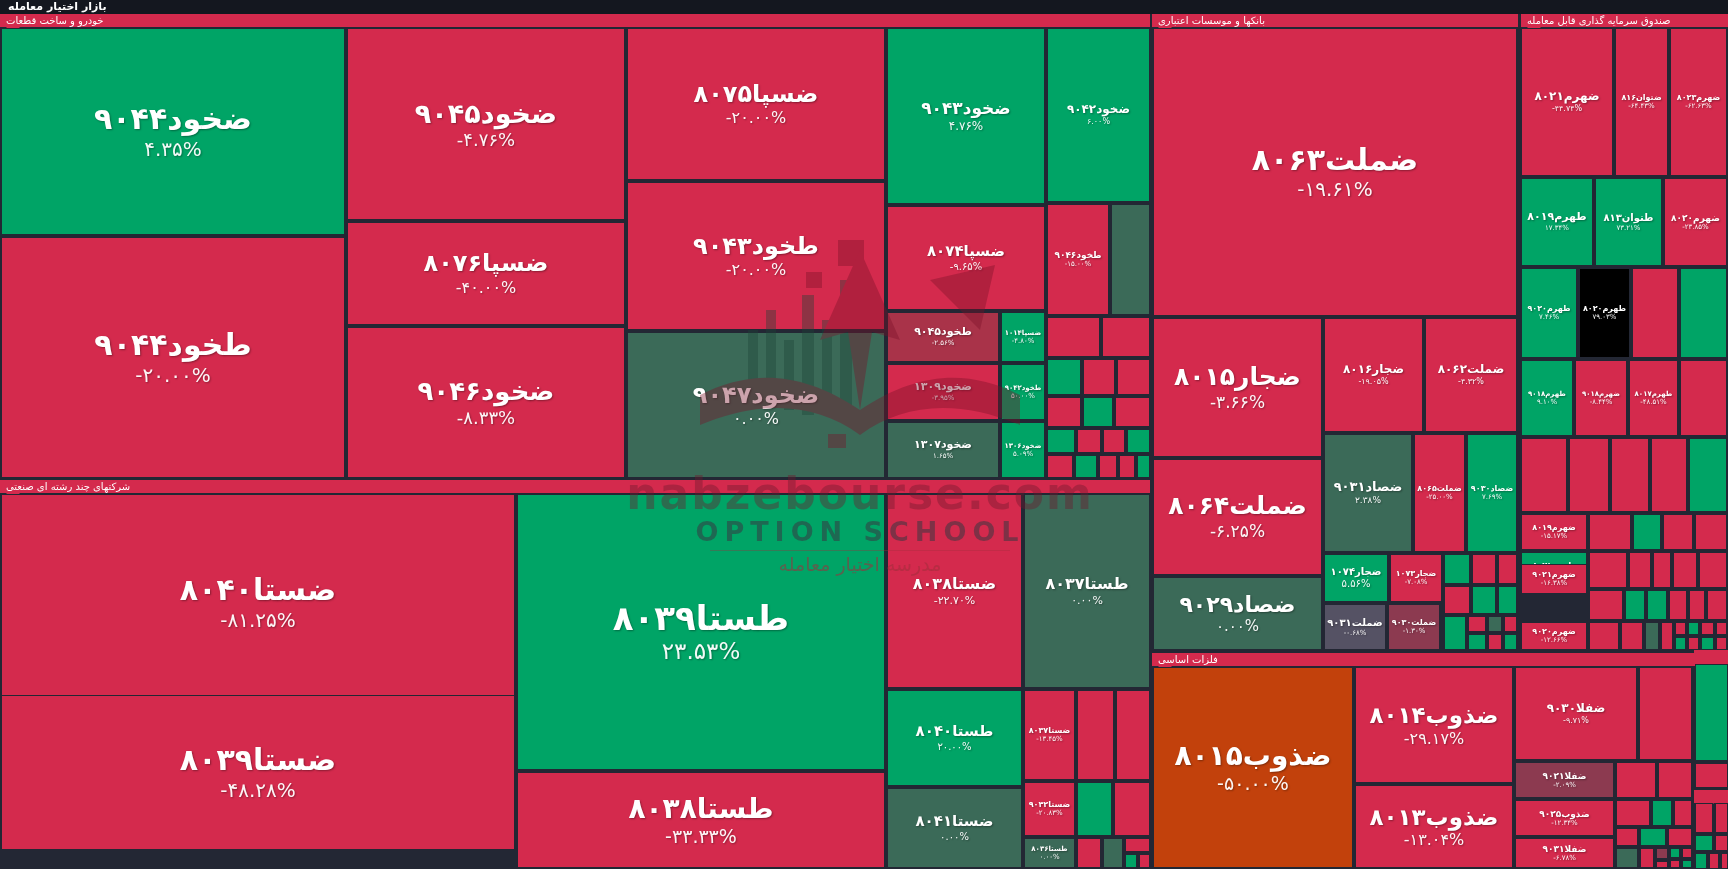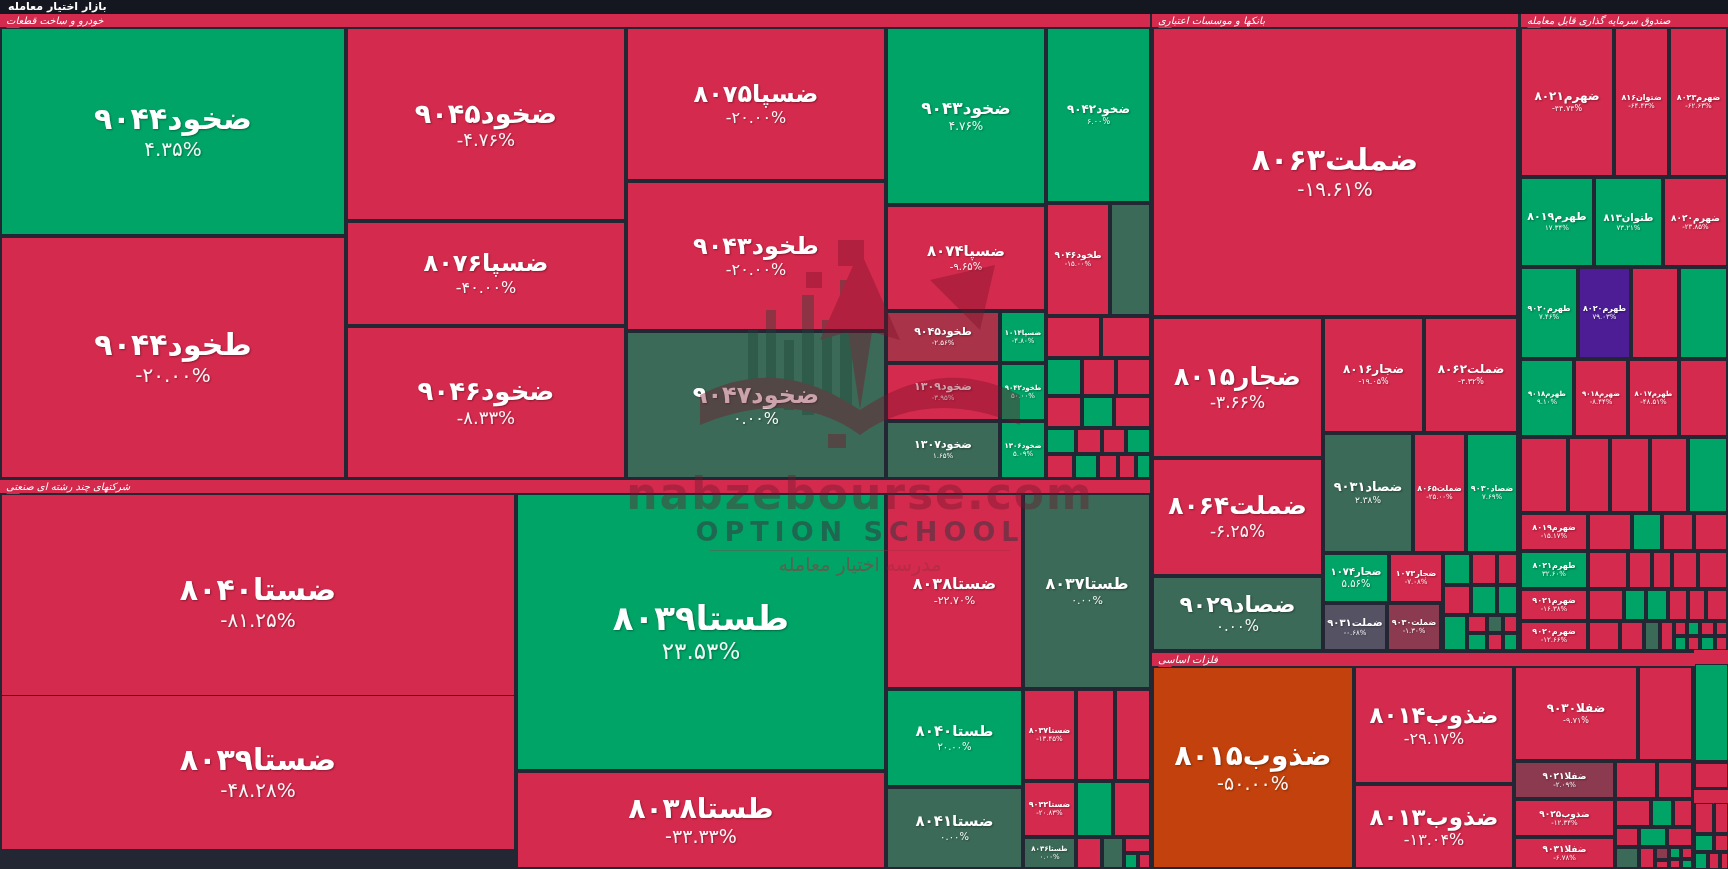--- a/index.html
+++ b/index.html
@@ -2,21 +2,21 @@
 <html lang="fa"><head>
 <meta charset="utf-8">
 <style>
   html,body{margin:0;padding:0;background:#232734;}
   #stage{position:relative;width:1728px;height:869px;overflow:hidden;
          font-family:"DejaVu Sans",sans-serif;background:#232734;}
   #topbar{position:absolute;left:0;top:0;width:1728px;height:14px;background:#14171f;
           color:#fff;font-size:11px;font-weight:bold;line-height:14px;direction:rtl;
           text-align:left;padding:0;box-sizing:border-box;}
   #topbar span{position:absolute;left:8px;top:0;}
-  .sec-bar{position:absolute;height:13px;box-sizing:border-box;direction:rtl;overflow:visible;font-style:italic;}
+  .sec-bar{position:absolute;height:13px;box-sizing:border-box;direction:rtl;overflow:visible;}
   .sec-bar .lbl{position:absolute;left:6px;top:0;font-size:10px;line-height:13px;color:#fff;white-space:nowrap;}
   .sec-notch{position:absolute;top:13px;width:0;height:0;border-left:7px solid transparent;
              border-right:7px solid transparent;border-top:7px solid transparent;}
   .cell{position:absolute;box-sizing:border-box;border:1px solid #232734;display:flex;
         flex-direction:column;align-items:center;justify-content:center;overflow:hidden;
         color:#fff;text-align:center;cursor:pointer;}
   .cell .sym{direction:rtl;white-space:nowrap;font-weight:bold;
              text-shadow:1px 1px 2px rgba(0,0,0,.35);line-height:1.15;}
   .cell .val{direction:ltr;white-space:nowrap;text-shadow:1px 1px 2px rgba(0,0,0,.35);
              opacity:.95;line-height:1.2;}
@@ -285,21 +285,21 @@
         <div class="val" style="font-size: 7px;">۷۳.۲۱%</div>
       </div>
       <div class="cell" style="left: 1664px; top: 178px; width: 63px; height: 88px; background: rgb(212, 42, 77);">
         <div class="sym" style="font-size: 9px;">ضهرم۸۰۲۰</div>
         <div class="val" style="font-size: 7px;">-۲۳.۸۵%</div>
       </div>
       <div class="cell" style="left: 1521px; top: 268px; width: 56px; height: 90px; background: rgb(0, 164, 102);">
         <div class="sym" style="font-size: 8px;">طهرم۹۰۲۰</div>
         <div class="val" style="font-size: 7px;">۷.۴۶%</div>
       </div>
-      <div class="cell" style="left: 1579px; top: 268px; width: 51px; height: 90px; background: #4c1d95;">
+      <div class="cell" style="left: 1579px; top: 268px; width: 51px; height: 90px; background: #000000;">
         <div class="sym" style="font-size: 8px;">طهرم۸۰۲۰</div>
         <div class="val" style="font-size: 7px;">۷۹.۰۳%</div>
       </div>
       <div class="cell" style="left: 1632px; top: 268px; width: 46px; height: 90px; background: rgb(212, 42, 77);"></div>
       <div class="cell" style="left: 1680px; top: 268px; width: 47px; height: 90px; background: rgb(0, 164, 102);"></div>
       <div class="cell" style="left: 1521px; top: 360px; width: 52px; height: 76px; background: rgb(0, 164, 102);">
         <div class="sym" style="font-size: 7px;">طهرم۹۰۱۸</div>
         <div class="val" style="font-size: 7px;">۹.۱۰%</div>
       </div>
       <div class="cell" style="left: 1575px; top: 360px; width: 52px; height: 76px; background: rgb(212, 42, 77);">
@@ -312,21 +312,21 @@
       </div>
       <div class="cell" style="left: 1680px; top: 360px; width: 47px; height: 76px; background: rgb(212, 42, 77);"></div>
       <div class="cell" style="left: 1521px; top: 514px; width: 66px; height: 36px; background: rgb(212, 42, 77);">
         <div class="sym" style="font-size: 8px;">ضهرم۸۰۱۹</div>
         <div class="val" style="font-size: 7px;">-۱۵.۱۷%</div>
       </div>
       <div class="cell" style="left: 1521px; top: 552px; width: 66px; height: 36px; background: rgb(0, 164, 102);">
         <div class="sym" style="font-size: 8px;">طهرم۸۰۲۱</div>
         <div class="val" style="font-size: 7px;">۳۲.۶۰%</div>
       </div>
-      <div class="cell" style="left: 1521px; top: 590px; width: 66px; height: 30px; background: rgb(212, 42, 77);">
+      <div class="cell" style="left: 1521px; top: 564px; width: 66px; height: 30px; background: rgb(212, 42, 77);">
         <div class="sym" style="font-size: 8px;">ضهرم۹۰۲۱</div>
         <div class="val" style="font-size: 7px;">-۱۶.۳۸%</div>
       </div>
       <div class="cell" style="left: 1521px; top: 622px; width: 66px; height: 28px; background: rgb(212, 42, 77);">
         <div class="sym" style="font-size: 8px;">ضهرم۹۰۲۰</div>
         <div class="val" style="font-size: 7px;">-۱۲.۶۶%</div>
       </div>
       <div class="mcell" style="left: 1521px; top: 438px; width: 46px; height: 74px; background: rgb(212, 42, 77);"></div>
       <div class="mcell" style="left: 1569px; top: 438px; width: 40px; height: 74px; background: rgb(212, 42, 77);"></div>
       <div class="mcell" style="left: 1611px; top: 438px; width: 38px; height: 74px; background: rgb(212, 42, 77);"></div>

